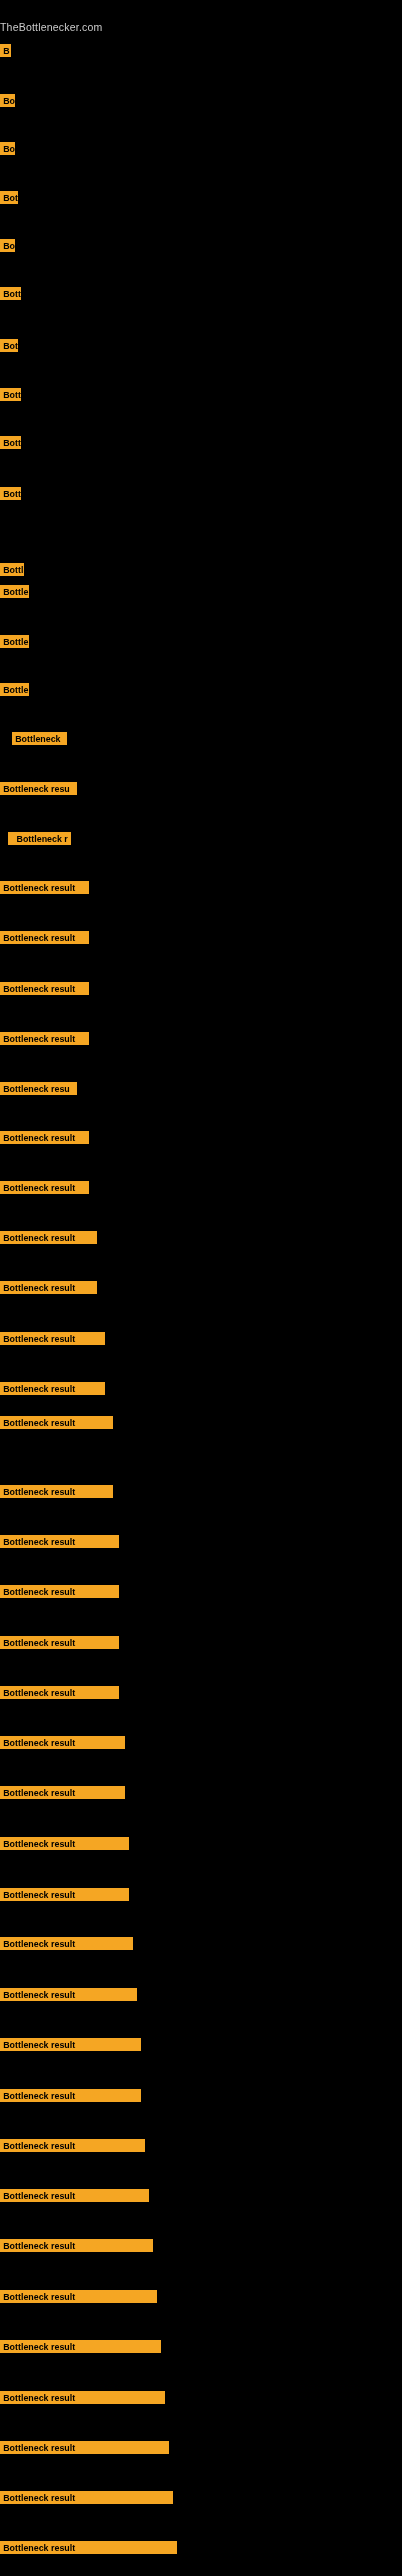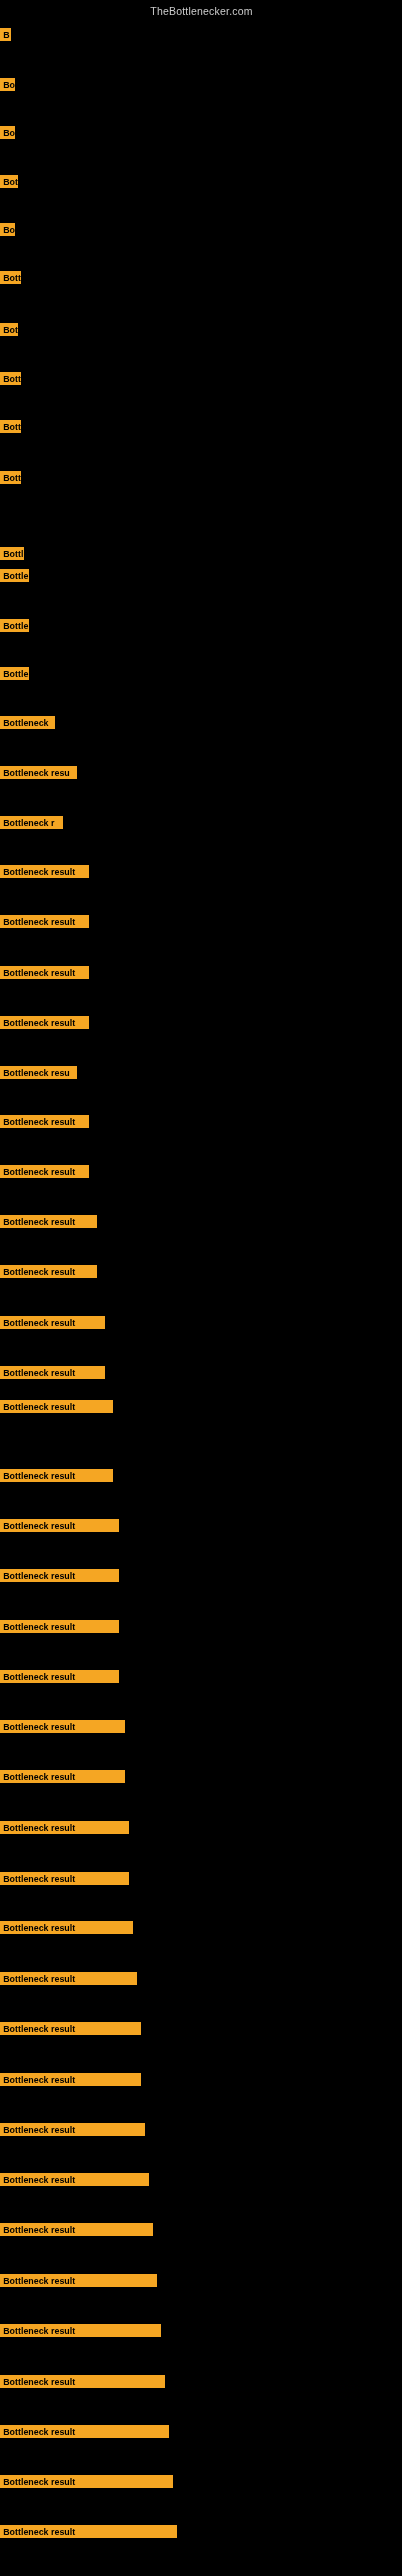--- a/index.html
+++ b/index.html
@@ -6,23 +6,23 @@
     body {
       background-color: #000;
       width: 403px;
       min-height: 2576px;
       font-family: Arial, sans-serif;
       position: relative;
     }
     .site-title {
       color: #ccc;
       font-size: 10.5px;
-      text-align: center;
       padding: 4.8px 0 3.2px 0;
       letter-spacing: 0.2px;
+      margin-top: 16px;
     }
     .bar-label {
       background-color: #f5a623;
       color: #000;
       font-size: 8.9px;
       font-weight: bold;
       padding: 1.6px 3.2px;
       white-space: nowrap;
       overflow: hidden;
       display: inline-block;
@@ -41,23 +41,23 @@
     <div style="position: absolute; top: 203px; left: 0px;"><span class="bar-label" style="width: 14.5px;">Bo</span></div>
     <div style="position: absolute; top: 251px; left: 0px;"><span class="bar-label" style="width: 21px;">Bott</span></div>
     <div style="position: absolute; top: 303px; left: 0px;"><span class="bar-label" style="width: 17.7px;">Bot</span></div>
     <div style="position: absolute; top: 352px; left: 0px;"><span class="bar-label" style="width: 21px;">Bott</span></div>
     <div style="position: absolute; top: 400px; left: 0px;"><span class="bar-label" style="width: 21px;">Bott</span></div>
     <div style="position: absolute; top: 451px; left: 0px;"><span class="bar-label" style="width: 21px;">Bott</span></div>
     <div style="position: absolute; top: 527px; left: 0px;"><span class="bar-label" style="width: 24px;">Bottl</span></div>
     <div style="position: absolute; top: 549px; left: 0px;"><span class="bar-label" style="width: 29px;">Bottle</span></div>
     <div style="position: absolute; top: 599px; left: 0px;"><span class="bar-label" style="width: 29px;">Bottle</span></div>
     <div style="position: absolute; top: 647px; left: 0px;"><span class="bar-label" style="width: 29px;">Bottle</span></div>
-    <div style="position: absolute; top: 696px; left: 0px;"><span class="bar-label" style="width: 55px;">Bottleneck</span></div>
+    <div style="position: absolute; top: 696px; left: 12px;"><span class="bar-label" style="width: 55px;">Bottleneck</span></div>
     <div style="position: absolute; top: 746px; left: 0px;"><span class="bar-label" style="width: 77px;">Bottleneck resu</span></div>
-    <div style="position: absolute; top: 796px; left: 0px;"><span class="bar-label" style="width: 63px;">Bottleneck r</span></div>
+    <div style="position: absolute; top: 796px; left: 8px; text-align: right;"><span class="bar-label" style="width: 63px;">Bottleneck r</span></div>
     <div style="position: absolute; top: 845px; left: 0px;"><span class="bar-label" style="width: 89px;">Bottleneck result</span></div>
     <div style="position: absolute; top: 895px; left: 0px;"><span class="bar-label" style="width: 89px;">Bottleneck result</span></div>
     <div style="position: absolute; top: 946px; left: 0px;"><span class="bar-label" style="width: 89px;">Bottleneck result</span></div>
     <div style="position: absolute; top: 996px; left: 0px;"><span class="bar-label" style="width: 89px;">Bottleneck result</span></div>
     <div style="position: absolute; top: 1046px; left: 0px;"><span class="bar-label" style="width: 77px;">Bottleneck resu</span></div>
     <div style="position: absolute; top: 1095px; left: 0px;"><span class="bar-label" style="width: 89px;">Bottleneck result</span></div>
     <div style="position: absolute; top: 1145px; left: 0px;"><span class="bar-label" style="width: 89px;">Bottleneck result</span></div>
     <div style="position: absolute; top: 1195px; left: 0px;"><span class="bar-label" style="width: 97px;">Bottleneck result</span></div>
     <div style="position: absolute; top: 1245px; left: 0px;"><span class="bar-label" style="width: 97px;">Bottleneck result</span></div>
     <div style="position: absolute; top: 1296px; left: 0px;"><span class="bar-label" style="width: 105px;">Bottleneck result</span></div>

